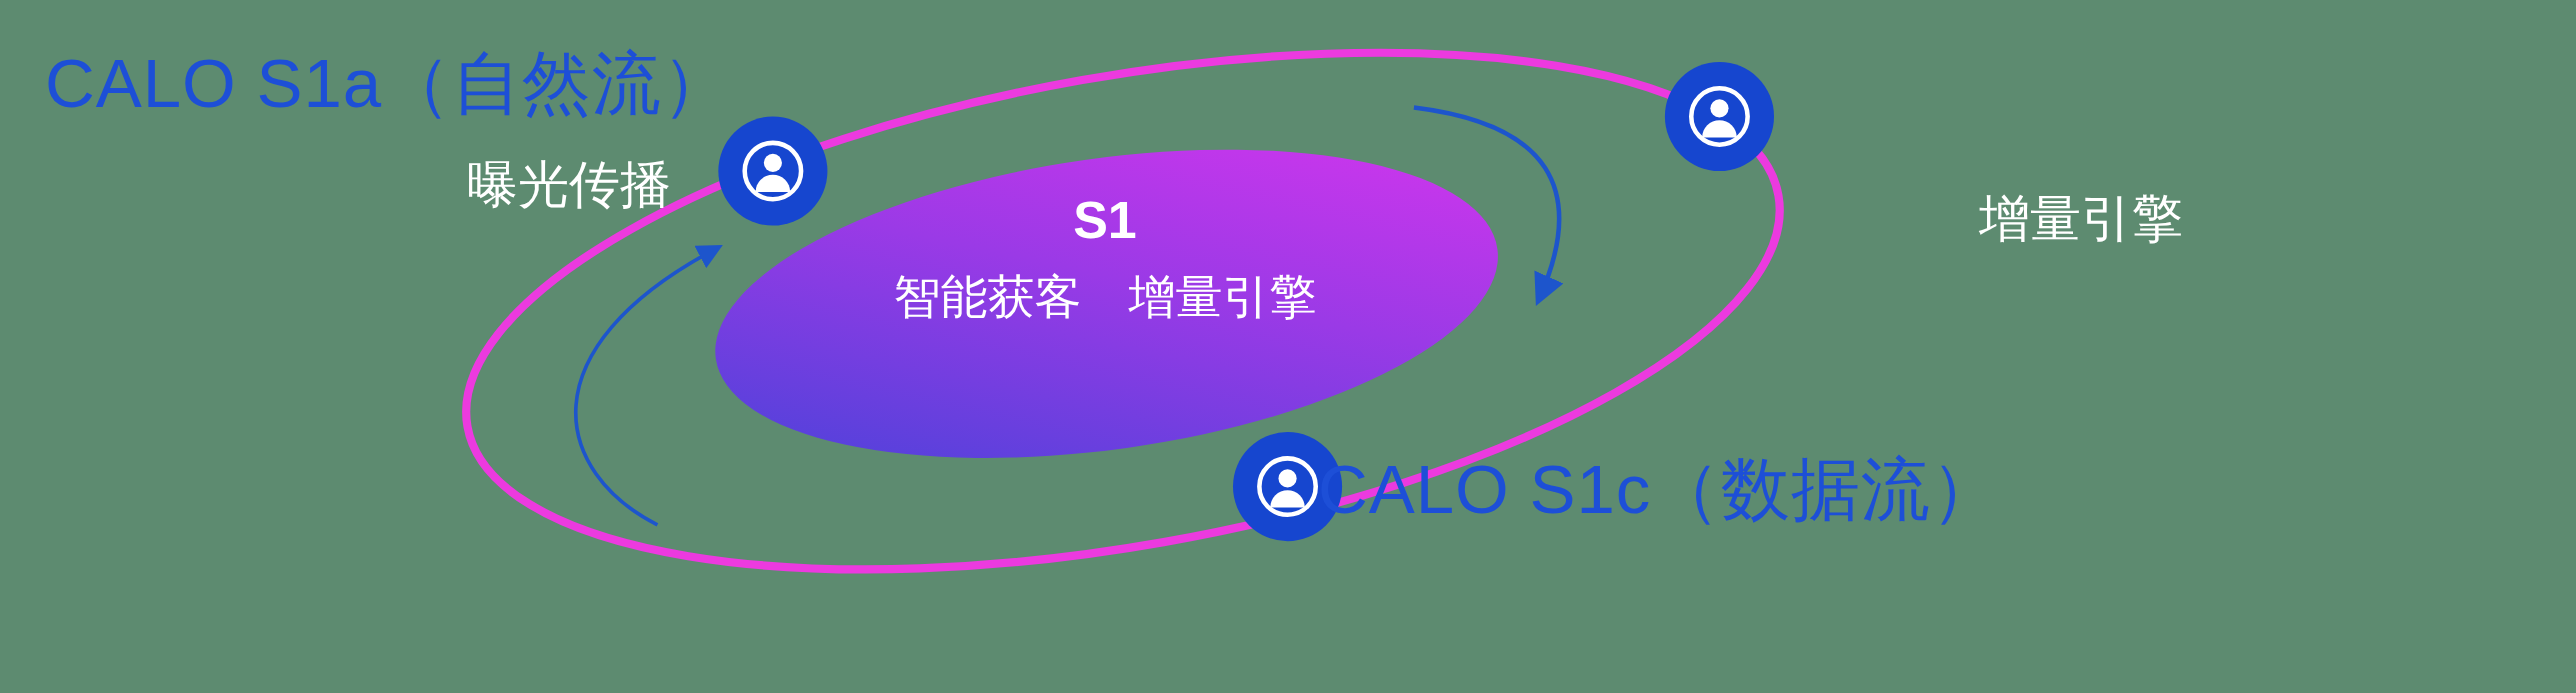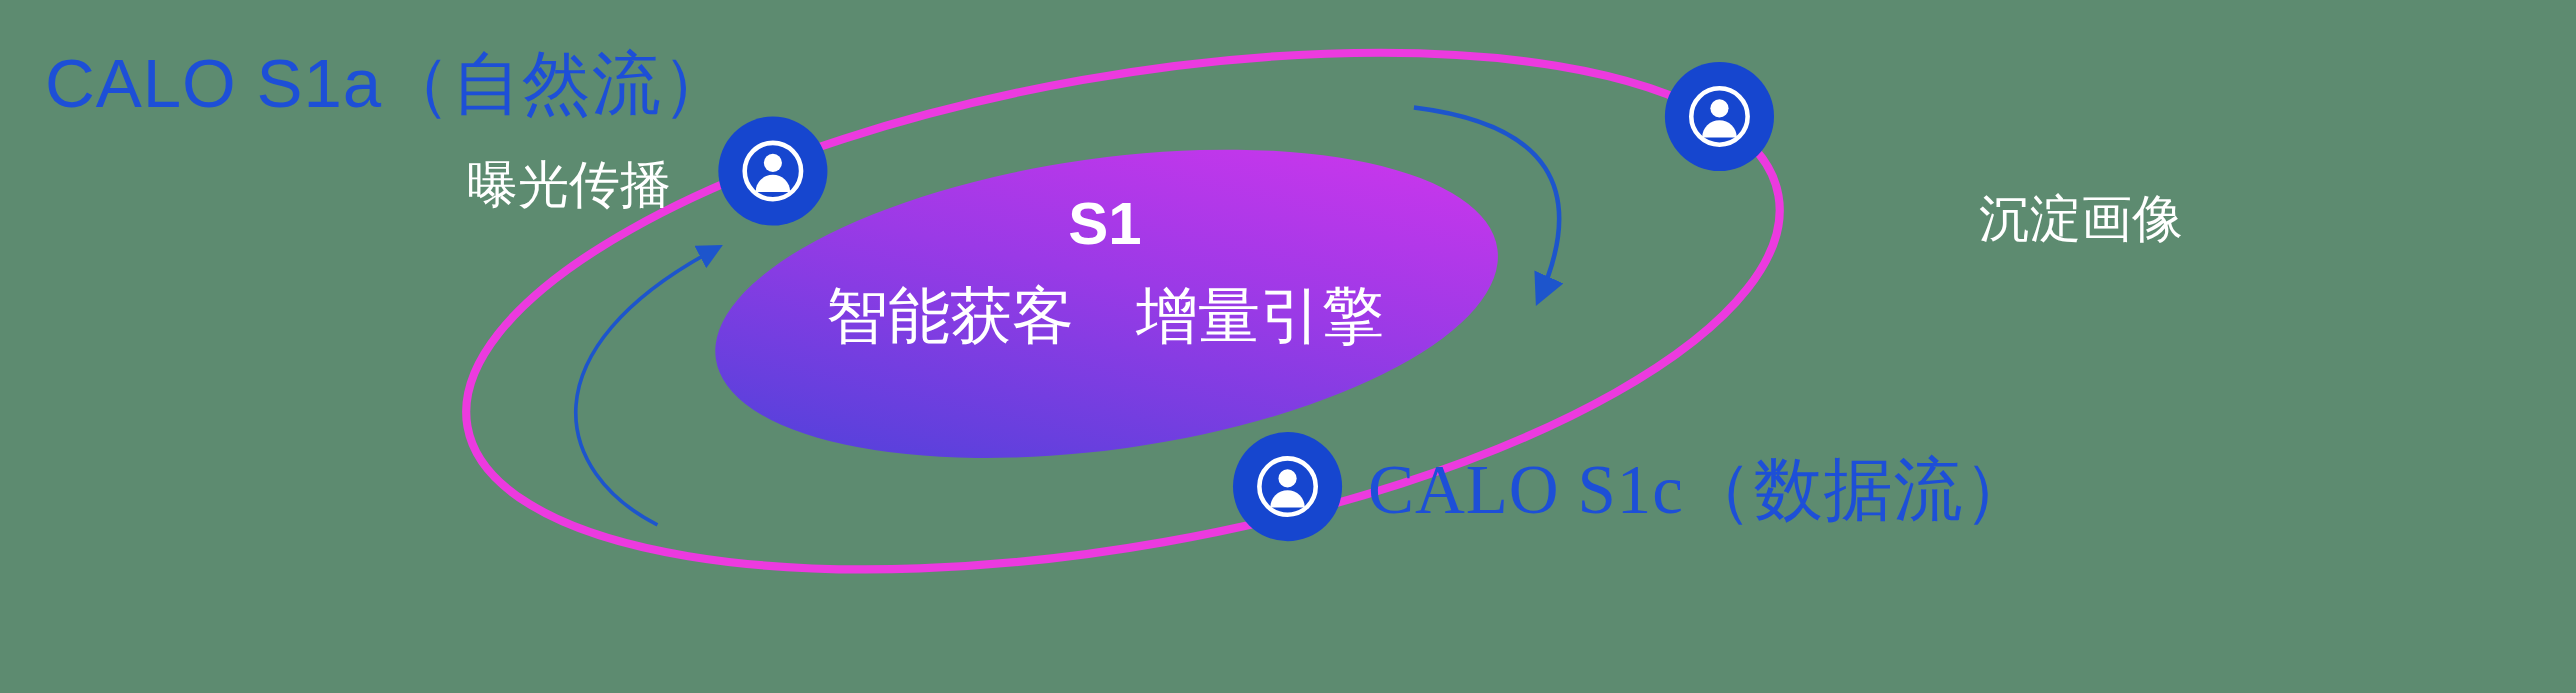--- a/index.html
+++ b/index.html
@@ -25,32 +25,32 @@
     color:#ffffff;
     font-size:51px;
     font-weight:400;
     white-space:nowrap;
     transform:translateX(-50%);
   }
   #t-s1a { left:45px;  top:38px;  }
   #s-s1a { left:569px; top:151px; }
   #t-s1b { left:1812px; top:73px; }
   #s-s1b { left:2081px; top:185px; }
-  #t-s1c { left:1368px; top:444px;font-family:Liberation Serif, serif; }
+  #t-s1c { left:1318px; top:444px; }
   #s-s1c { left:1552px; top:562px; }
 
   .core-text {
     position:absolute;
     left:1105px; top:194px;
     transform:translateX(-50%);
     text-align:center;
     color:#ffffff;
   }
-  .core-title { font-size:60px; font-weight:600; line-height:1; }
-  .core-sub   { font-size:62px; font-weight:400; margin-top:20px; white-space:pre; }
+  .core-title { font-size:52px; font-weight:600; line-height:1; }
+  .core-sub   { font-size:47px; font-weight:400; margin-top:20px; white-space:pre; }
 </style>
 </head>
 <body>
 
 <div class="canvas">
 
   <svg class="scene" viewBox="0 0 2833 763">
     <defs>
       <linearGradient id="coreGrad" x1="0%" y1="100%" x2="100%" y2="0%">
         <stop offset="0%" stop-color="#4343d8"></stop>
@@ -92,18 +92,18 @@
   </svg>
 
   <div class="core-text">
     <div class="core-title">S1</div>
     <div class="core-sub">智能获客　增量引擎</div>
   </div>
 
   <div class="node-title" id="t-s1a">CALO S1a（自然流）</div>
   <div class="node-sub" id="s-s1a">曝光传播</div>
 
-  <div class="node-sub" id="s-s1b">沉淀画像</div>
+  <div class="node-sub" id="s-s1b">增量引擎</div>
 
   <div class="node-title" id="t-s1c">CALO S1c（数据流）</div>
 
 </div>
 
 
 </body></html>

